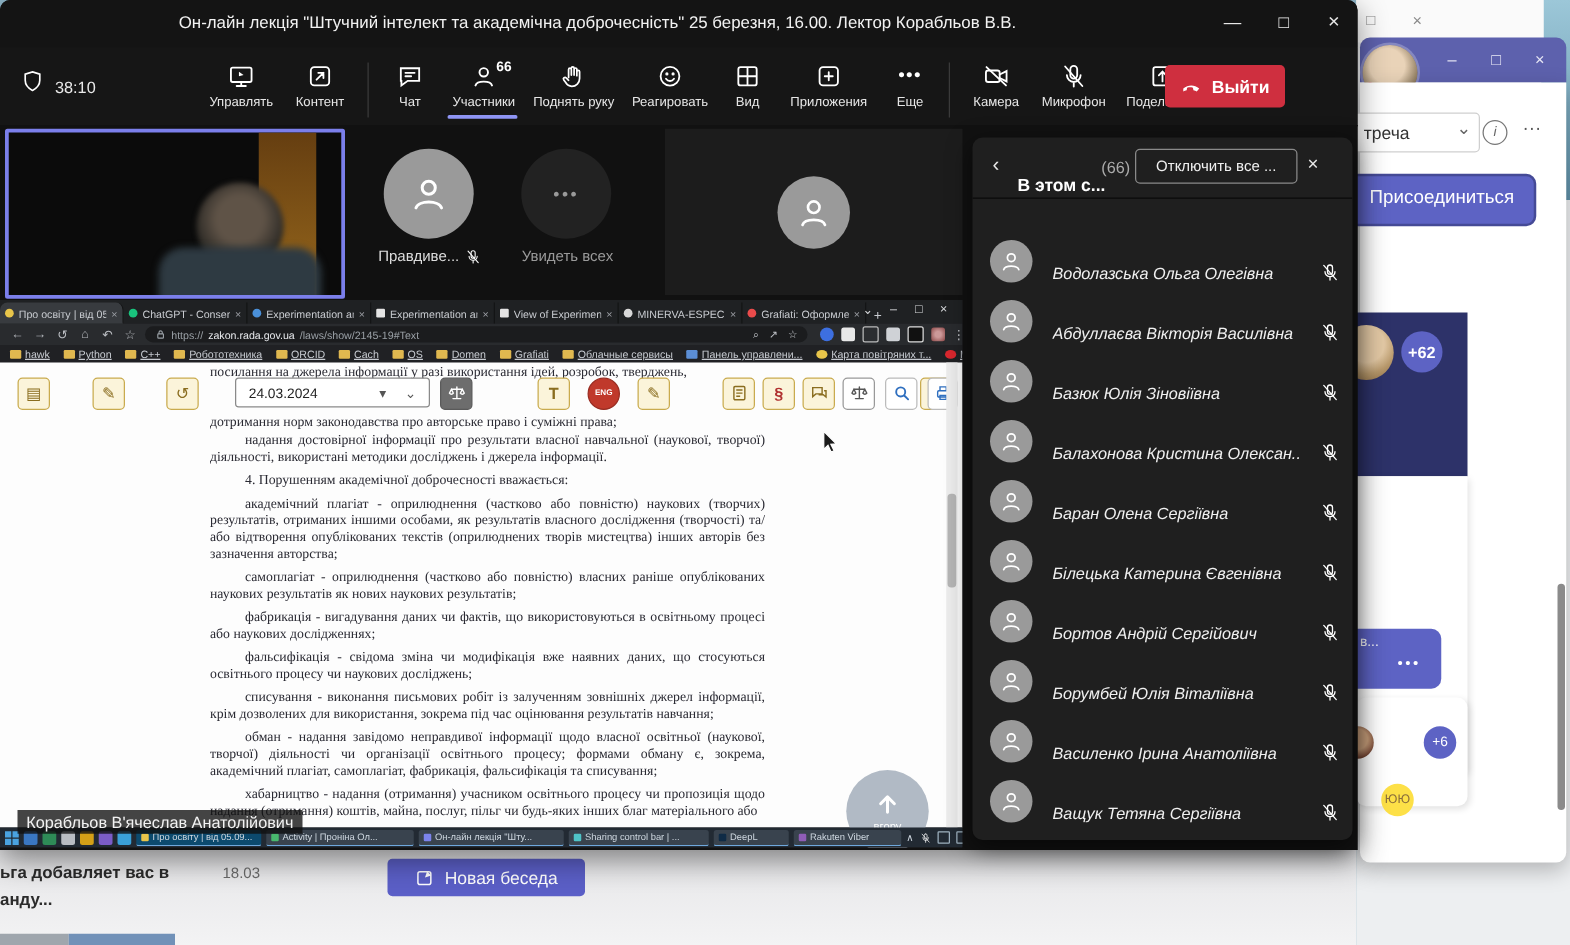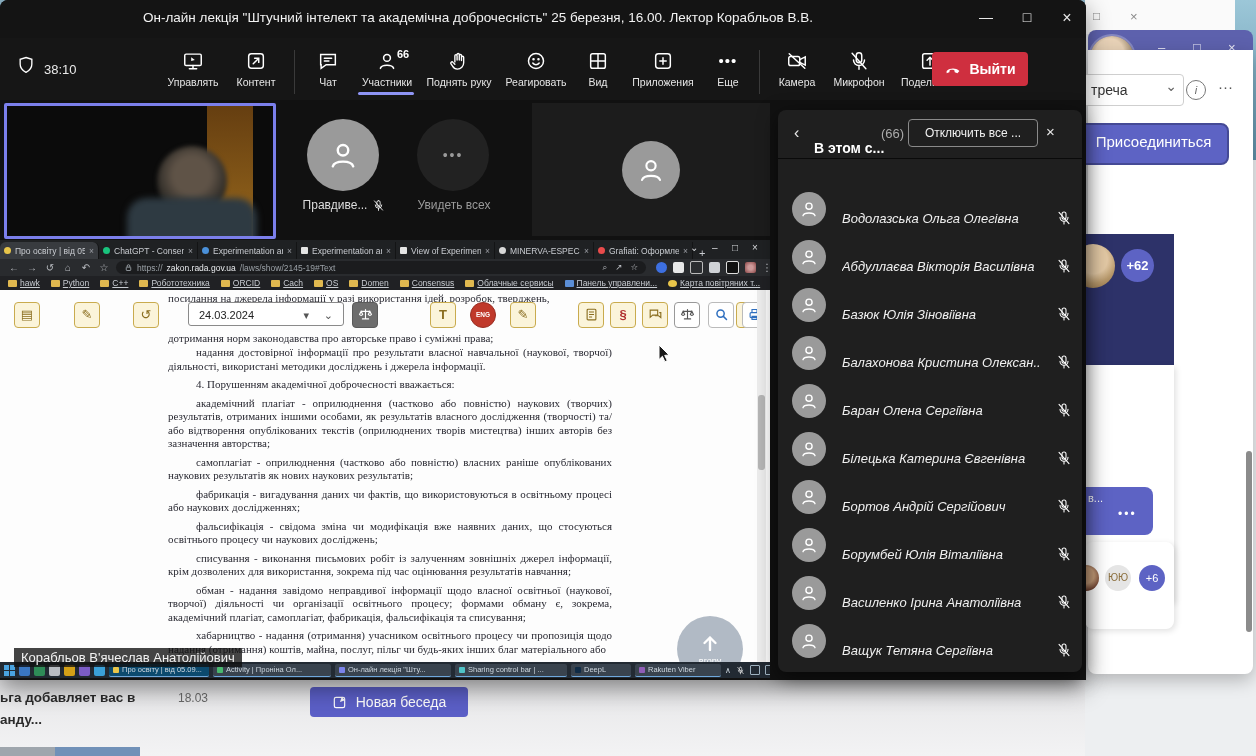--- a/index.html
+++ b/index.html
@@ -7,38 +7,38 @@
   svg.ic{display:block;}
   
   .right-col{position:absolute;left:1085px;top:0;width:171px;height:756px;background:#edeff1;}
   .teal-corner{position:absolute;left:148px;top:0;width:23px;height:160px;background:linear-gradient(180deg,#9cc7d8,#5f90a8);}
   .mini-win{position:absolute;left:0;top:0;width:150px;height:34px;background:#fafafa;color:#8a8a8a;font-size:12px;}
   .mini-win span{position:absolute;top:9px;}
   .teams2-title{position:absolute;left:3px;top:30px;width:165px;height:36px;background:#5d61ad;border-radius:8px 8px 0 0;color:#e8e8f5;}
   .t2-ctl{position:absolute;top:10px;font-size:13px;}
   .t2-avatar{position:absolute;left:2px;top:6px;width:44px;height:44px;border-radius:50%;background:radial-gradient(circle at 45% 38%,#e9d3b8 0 38%,#8d7a5e 70%,#6d5c46);box-shadow:0 0 0 2px rgba(255,255,255,.25);}
   .t2-badge{position:absolute;left:-2px;bottom:-2px;width:16px;height:16px;border-radius:50%;background:#d9304d;}
-  .teams2-body{position:absolute;left:3px;top:50px;width:165px;height:624px;background:#fff;border-radius:0 0 8px 8px;box-shadow:0 6px 18px rgba(0,0,0,.25);}
+  .teams2-body{position:absolute;left:3px;top:66px;width:165px;height:624px;background:#fff;border-radius:0 0 8px 8px;box-shadow:0 6px 18px rgba(0,0,0,.25);}
   .meet-box{position:absolute;left:-8px;top:24px;width:92px;height:30px;border:1px solid #cfcfcf;border-radius:4px;background:#fff;color:#333;font-size:14px;line-height:30px;padding-left:10px;}
   .mb-caret{position:absolute;right:6px;top:-4px;color:#666;}
   .info-i{position:absolute;left:98px;top:30px;width:18px;height:18px;border:1.4px solid #777;border-radius:50%;color:#666;font-size:11px;text-align:center;line-height:18px;font-style:italic;}
   .more-h{position:absolute;left:130px;top:28px;color:#555;font-size:15px;}
   .join-btn{position:absolute;left:-10px;top:73px;width:147px;height:38px;background:#5d63c4;border:2px solid #454a96;border-radius:8px;color:#fff;font-size:15px;text-align:center;line-height:34px;}
   .navy-card{position:absolute;left:-3px;top:184px;width:89px;height:131px;background:#2d3269;}
   .photo-av{position:absolute;left:-14px;top:10px;width:44px;height:44px;border-radius:50%;background:radial-gradient(circle at 50% 35%,#e3c9a5 0 40%,#b99a6d 65%,#87683f);}
   .plus62{position:absolute;left:36px;top:15px;width:33px;height:33px;border-radius:50%;background:#5d63c4;color:#fff;font-size:13px;font-weight:bold;text-align:center;line-height:33px;}
   .white-card{position:absolute;left:-3px;top:315px;width:89px;height:237px;background:#fff;box-shadow:2px 2px 6px rgba(0,0,0,.12);}
   .purple-bubble{position:absolute;left:-3px;top:122px;width:71px;height:48px;background:#5d63c4;border-radius:0 8px 8px 0;color:#fff;}
   .pb-small{position:absolute;left:6px;top:5px;font-size:11px;}
   .pb-dots{position:absolute;left:36px;top:20px;font-size:12px;letter-spacing:2px;}
   .name-frag{position:absolute;left:-3px;top:182px;color:#444;font-size:15px;}
   .av-card{position:absolute;left:-3px;top:492px;width:89px;height:87px;background:#fff;border-radius:8px;box-shadow:2px 2px 6px rgba(0,0,0,.12);}
   .av{position:absolute;top:23px;width:26px;height:26px;border-radius:50%;font-size:10px;text-align:center;line-height:26px;}
   .photo2{left:-12px;background:radial-gradient(circle at 50% 40%,#caa07c 0 40%,#70402f 75%,#4e2a20);}
-  .init{left:20px;background:#e5e5e5;color:#8a6d3b;}
+  .init{left:20px;background:#fde047;color:#8a6d3b;margin-top:46px;}
   .plus6{left:54px;background:#5d63c4;color:#fff;font-size:11px;}
   .r-scroll{position:absolute;left:158px;top:401px;width:6px;height:181px;background:#8b8b8b;border-radius:3px;}
   
   .bottom-strip{position:absolute;left:0;top:680px;width:1085px;height:76px;background:linear-gradient(180deg,#e6e6e8,#f3f3f4);}
   .cp1{position:absolute;left:0;top:10px;font-size:13.5px;font-weight:bold;color:#2b2b2b;}
   .cp2{position:absolute;left:0;top:32px;font-size:13.5px;font-weight:bold;color:#2b2b2b;}
   .cp-time{position:absolute;left:178px;top:11px;font-size:12px;color:#6a6a6a;}
   .new-chat-btn{position:absolute;left:310px;top:7px;width:158px;height:30px;background:#5b5fc7;border-radius:4px;color:#fff;font-size:14px;display:flex;align-items:center;justify-content:center;gap:8px;}
   .bbar-gray{position:absolute;left:0;top:67px;width:55px;height:9px;background:#9fa6ad;}
   .bbar-blue{position:absolute;left:55px;top:67px;width:85px;height:9px;background:#7191b8;}
@@ -551,21 +551,21 @@
         <span class="bm">
             <span class="fold"></span>
             <span>OS</span>
           </span>
         <span class="bm">
             <span class="fold"></span>
             <span>Domen</span>
           </span>
         <span class="bm">
             <span class="fold"></span>
-            <span>Consensus</span>
+            <span>Grafiati</span>
           </span>
         <span class="bm">
             <span class="fold"></span>
             <span>Облачные сервисы</span>
           </span>
         <span class="bm">
             <span class="fold blue"></span>
             <span>Панель управлени...</span>
           </span>
         <span class="bm">

